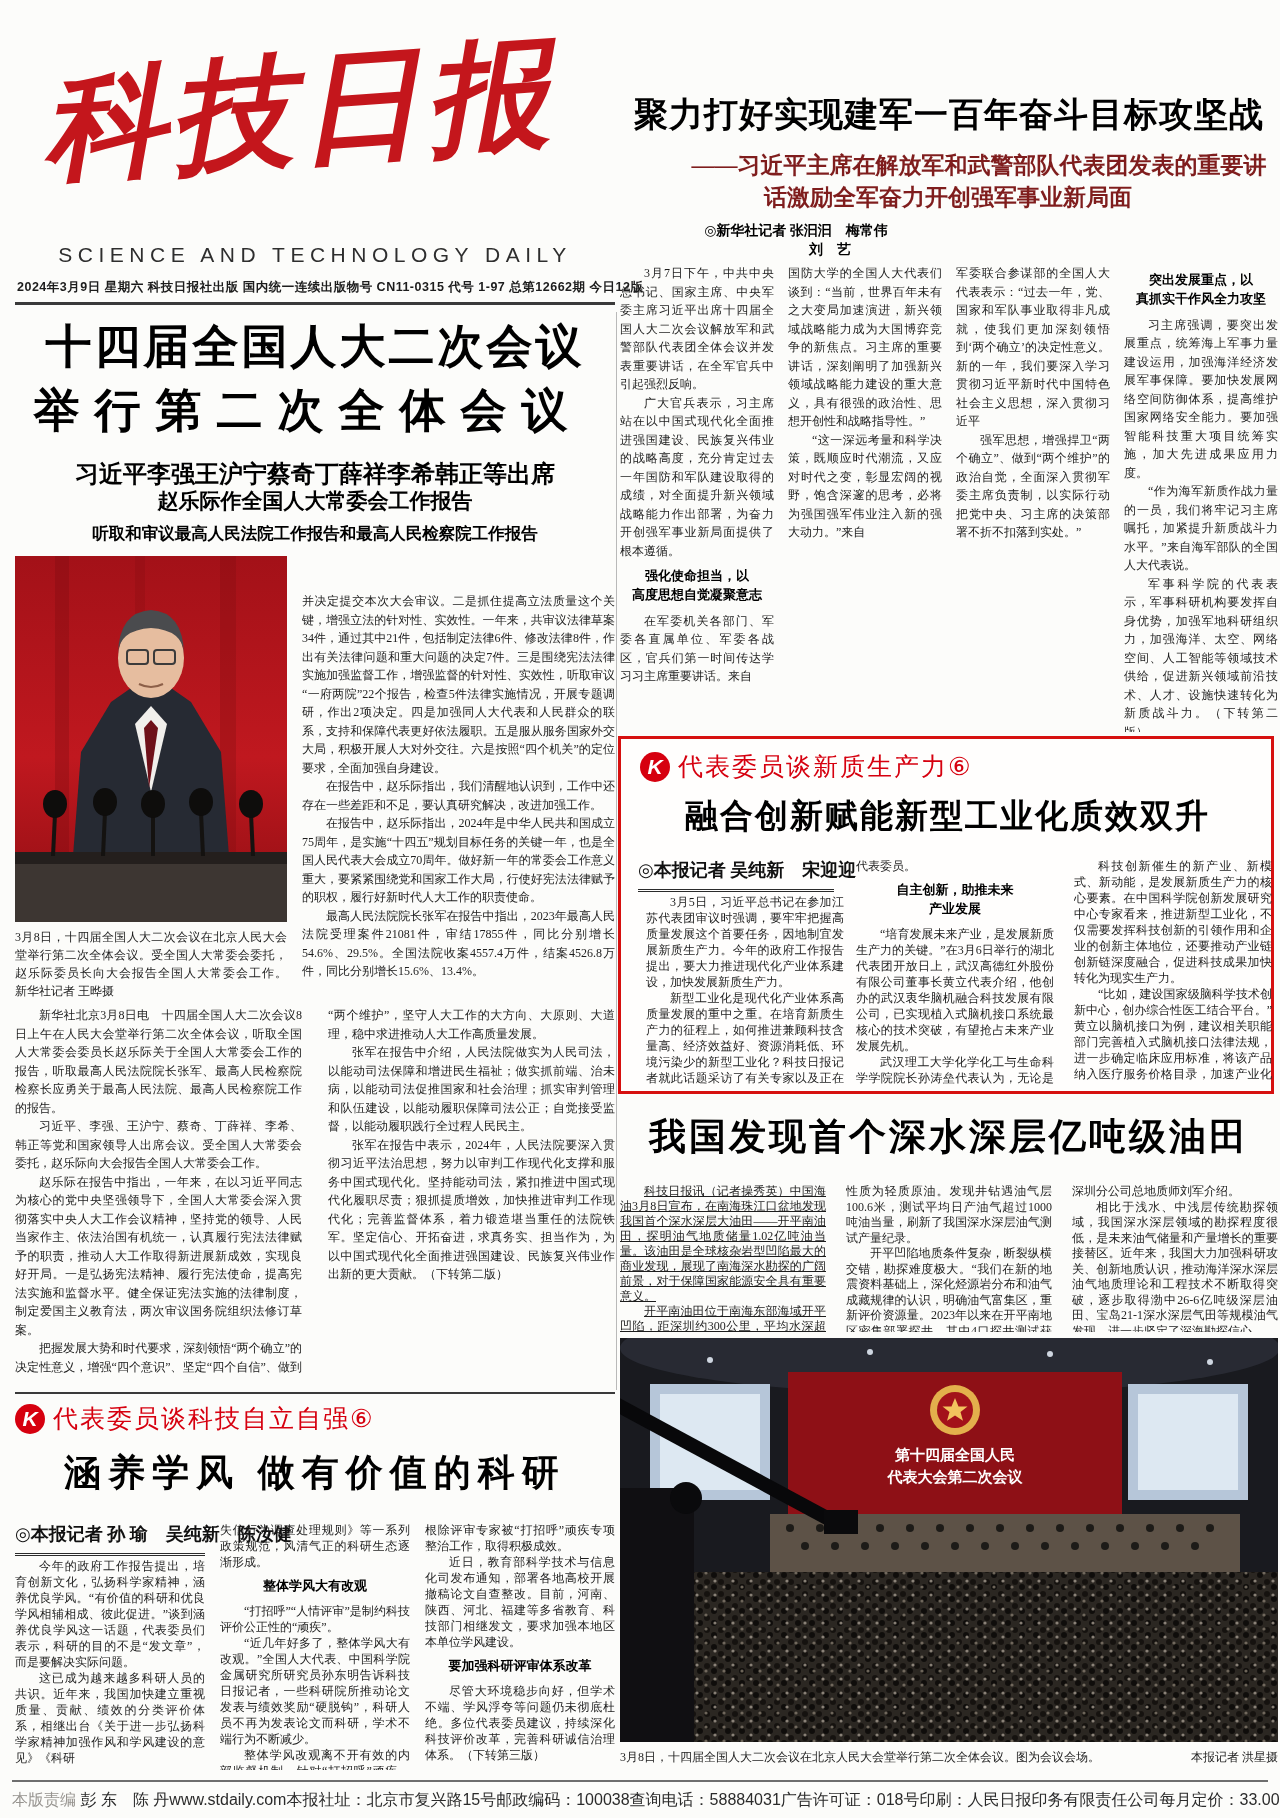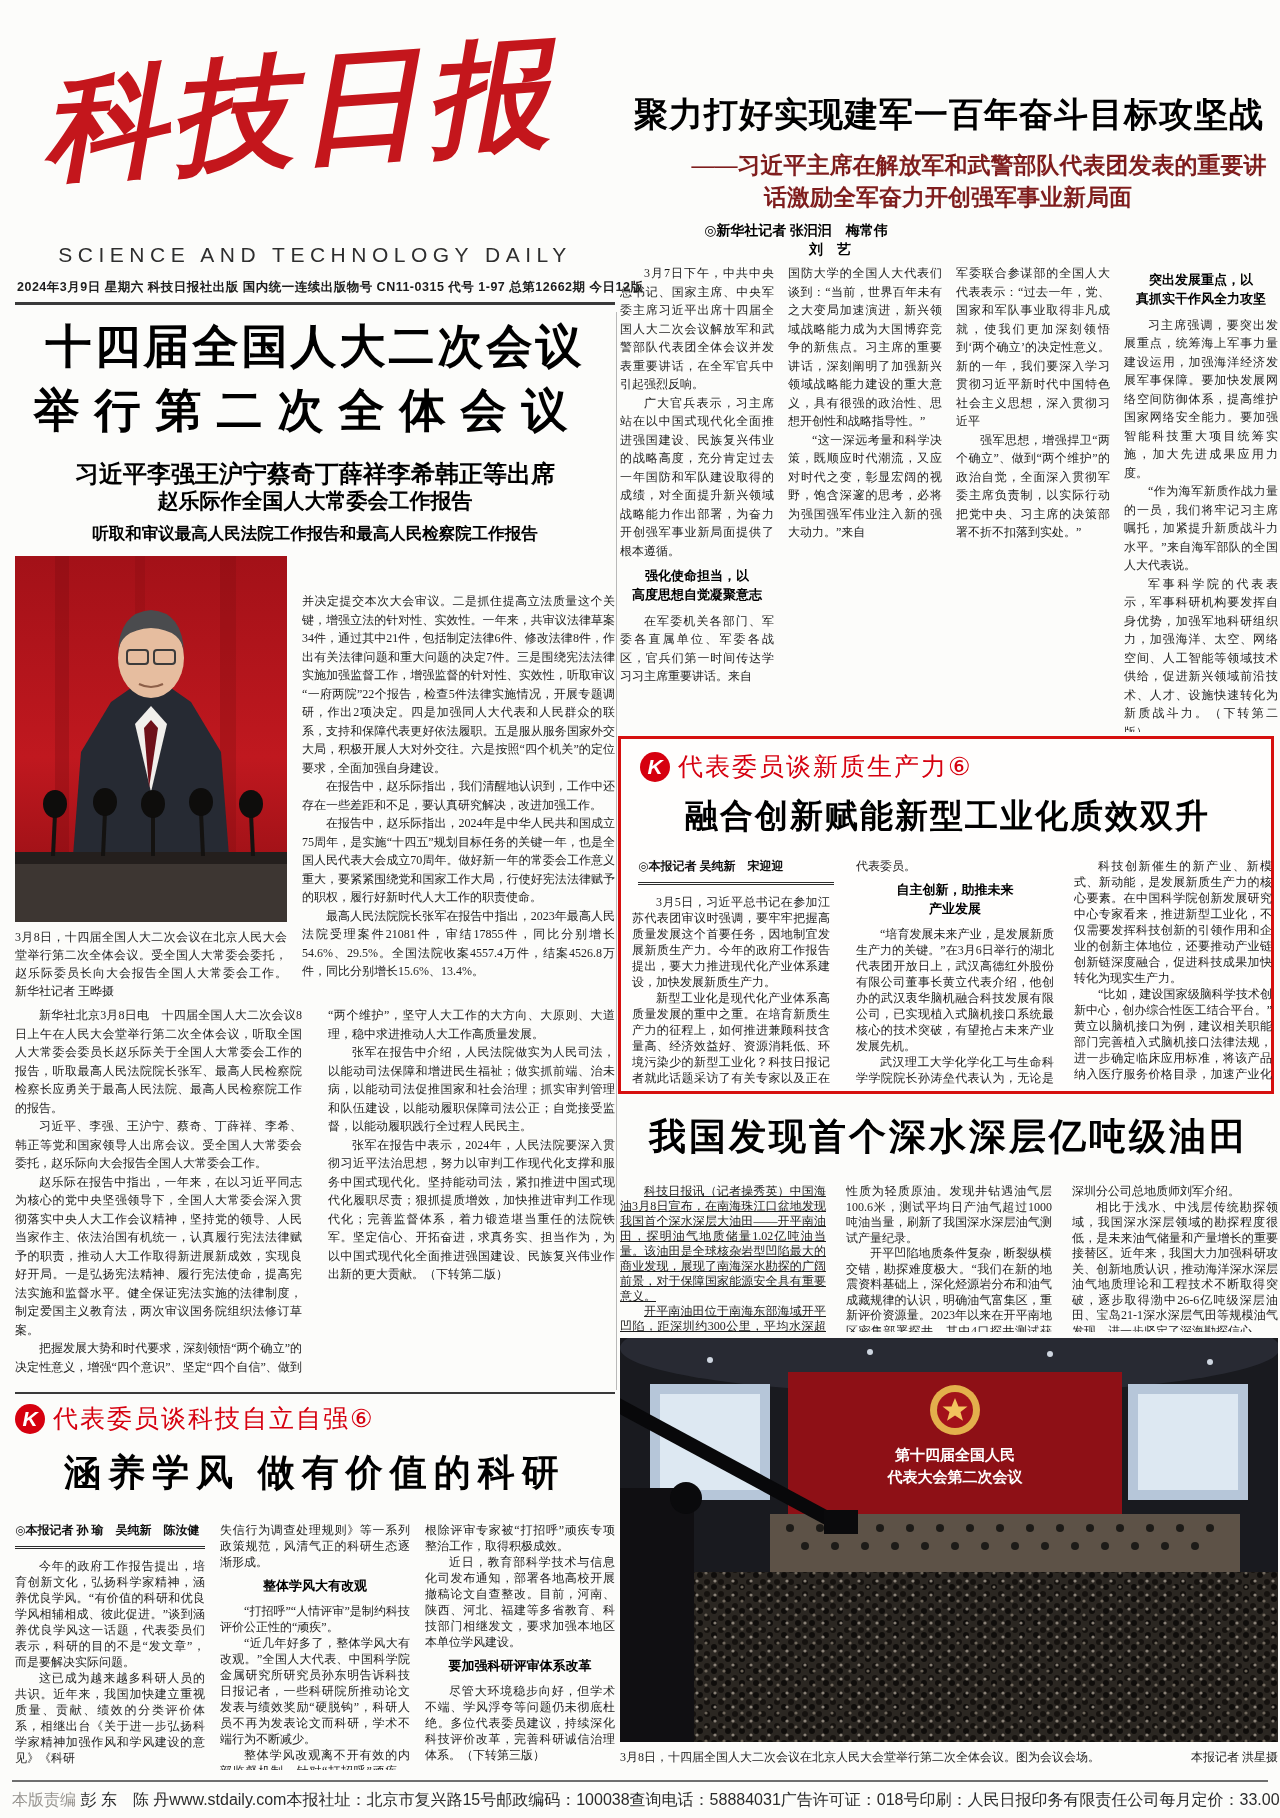--- a/index.html
+++ b/index.html
@@ -23,21 +23,21 @@
 
   
   .body-text{font-family:"Liberation Serif","DejaVu Serif",serif;font-size:12px;line-height:18.5px;
              text-align:justify;color:#1d1d1d;overflow:hidden;}
   .body-text p{margin:0;text-indent:2em;}
   .body-text p.cont{text-indent:0;}
   .body-text h4{margin:7px 0;font-family:"Liberation Sans","DejaVu Sans",sans-serif;font-size:13px;
                 font-weight:900;text-align:center;text-indent:0;line-height:1.45;white-space:pre-line;color:#000;}
   .sm{font-size:12px;line-height:16px;}
 
-  .byline{font-family:"Liberation Serif","DejaVu Serif",serif;font-weight:700;font-size:12px;
+  .byline{font-family:"Liberation Serif","DejaVu Serif",serif;font-weight:700;font-size:18px;
           color:#111;border-bottom:3px double #2b2b2b;padding-bottom:7px;white-space:nowrap;}
 
   .kicker{display:flex;align-items:center;gap:8px;}
   .klogo{width:30px;height:30px;border-radius:50%;background:#d6000f;color:#fff;font-weight:900;
          font-size:21px;font-style:italic;display:flex;align-items:center;justify-content:center;flex:0 0 auto;}
   .kicker-label{color:#d6000f;font-weight:400;font-size:25px;letter-spacing:2px;white-space:nowrap;}
 
   .redbox{border:3px solid #d6100f;background:#fffefd;}
 
   .caption{font-family:"Liberation Serif","DejaVu Serif",serif;font-size:12px;line-height:18px;
@@ -156,21 +156,21 @@
       <p>军事科学院的代表表示，军事科研机构要发挥自身优势，加强军地科研组织力，加强海洋、太空、网络空间、人工智能等领域技术供给，促进新兴领域前沿技术、人才、设施快速转化为新质战斗力。（下转第二版）</p>
     </div>
 
   <div class="abs redbox" style="left:618px;top:736px;width:656px;height:358px;box-sizing:border-box;"></div>
   <div class="abs kicker" style="left:640px;top:750px;">
     <span class="klogo">K</span>
     <span class="kicker-label">代表委员谈新质生产力⑥</span>
   </div>
   <div class="abs hl" style="left:625px;top:794px;width:645px;font-size:33px;letter-spacing:2px;">融合创新赋能新型工业化质效双升</div>
   <div class="abs byline" style="left:638px;top:858px;width:196px;">◎本报记者 吴纯新　宋迎迎</div>
-  <div class="abs body-text sm" style="left:632px;top:894px;width:198px;height:190px;line-height:16px;">
+  <div class="abs body-text sm" style="left:646px;top:894px;width:198px;height:190px;line-height:16px;">
       <p>3月5日，习近平总书记在参加江苏代表团审议时强调，要牢牢把握高质量发展这个首要任务，因地制宜发展新质生产力。今年的政府工作报告提出，要大力推进现代化产业体系建设，加快发展新质生产力。</p>
       <p>新型工业化是现代化产业体系高质量发展的重中之重。在培育新质生产力的征程上，如何推进兼顾科技含量高、经济效益好、资源消耗低、环境污染少的新型工业化？科技日报记者就此话题采访了有关专家以及正在参加全国两会的部分</p>
     </div>
   <div class="abs body-text sm" style="left:856px;top:858px;width:198px;height:226px;line-height:16px;">
       <p class="cont">代表委员。</p>
       <h4>自主创新，助推未来
 产业发展</h4>
       <p>“培育发展未来产业，是发展新质生产力的关键。”在3月6日举行的湖北代表团开放日上，武汉高德红外股份有限公司董事长黄立代表介绍，他创办的武汉衷华脑机融合科技发展有限公司，已实现植入式脑机接口系统最核心的技术突破，有望抢占未来产业发展先机。</p>
       <p>武汉理工大学化学化工与生命科学学院院长孙涛垒代表认为，无论是下一代信息网络、生物医药等新兴战略产业，还是氢能、脑机接口等未来产业，都要努力在自主创新能力上实现突破。</p>
     </div>

